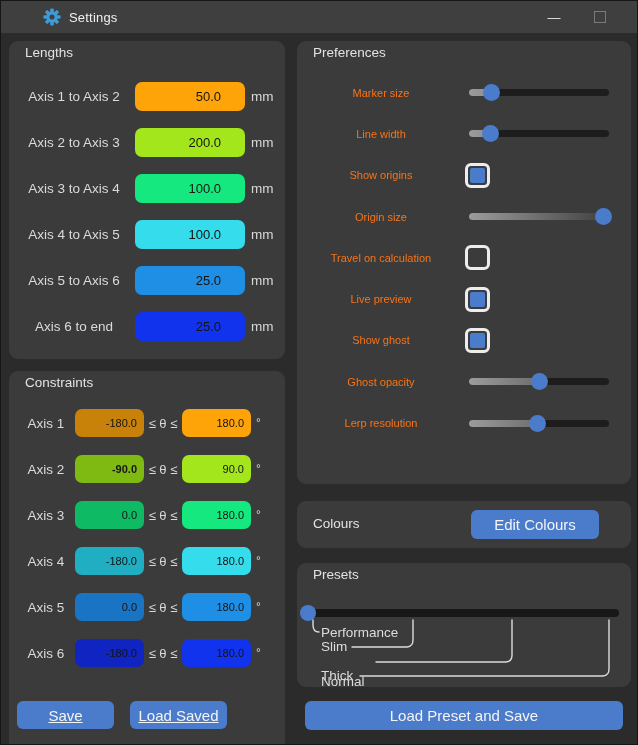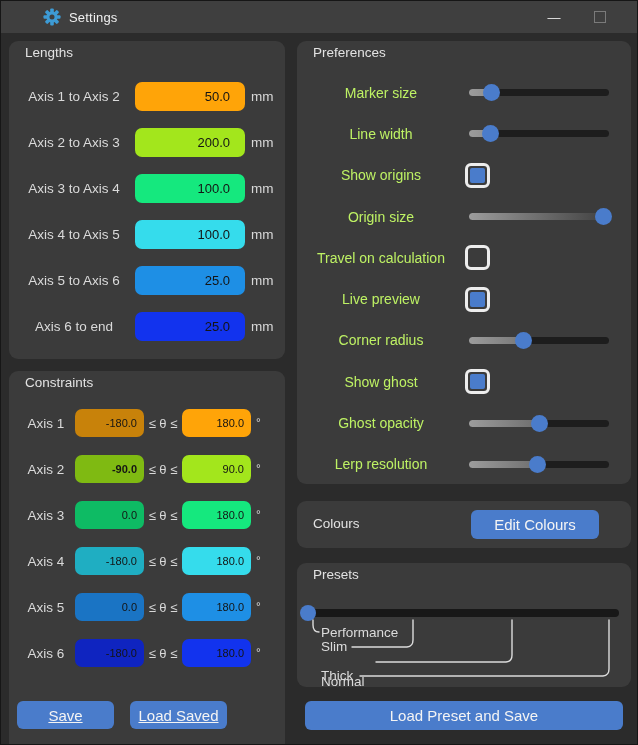--- a/index.html
+++ b/index.html
@@ -26,42 +26,42 @@
   #panel-lengths{left:8px;top:40px;width:276px;height:318px;}
   #panel-constraints{left:8px;top:370px;width:276px;height:406px;}
   #panel-preferences{left:296px;top:40px;width:334px;height:443px;}
   #panel-colours{left:296px;top:500px;width:334px;height:47px;}
   #panel-presets{left:296px;top:562px;width:334px;height:124px;}
   
   .len-rows{position:absolute;left:0;top:32px;right:0;}
   .len-row{height:46px;display:flex;align-items:center;}
   .len-label{width:122px;margin-left:4px;text-align:center;color:#dadada;font-size:13.5px;}
   .len-field{width:110px;height:29px;border-radius:7px;display:flex;align-items:center;
-    justify-content:flex-end;box-sizing:border-box;padding-right:15px;
+    justify-content:flex-end;box-sizing:border-box;padding-right:24px;
     color:#141414;font-size:13px;}
   .unit{margin-left:6px;color:#d8d8d8;font-size:13.5px;}
   
   .con-rows{position:absolute;left:0;top:29px;right:0;}
   .con-row{height:46px;display:flex;align-items:center;}
   .con-label{width:58px;margin-left:8px;text-align:center;color:#dadada;font-size:13.5px;}
   .con-field{width:69px;height:28px;border-radius:7px;display:flex;align-items:center;
     justify-content:flex-end;box-sizing:border-box;padding-right:7px;
     color:#141414;font-size:11px;}
   .relation{width:38px;text-align:center;color:#d8d8d8;font-size:13px;}
   .degree{margin-left:5px;color:#d8d8d8;font-size:12px;}
   
   .btn{background:#4a7ccb;border:none;border-radius:6px;color:#f4f4f4;
     font-family:"Liberation Sans",sans-serif;font-size:15px;cursor:default;}
   .left-actions{position:absolute;left:16px;top:700px;width:260px;display:flex;gap:16px;}
   .left-actions .btn{width:97px;height:28px;text-decoration:underline;}
   #load-preset-btn{position:absolute;left:304px;top:700px;width:318px;height:29px;}
   
   .pref-rows{position:absolute;left:0;top:31px;right:0;}
   .pref-row{height:41.3px;display:flex;align-items:center;}
-  .pref-label{width:152px;margin-left:8px;text-align:center;color:#bef264;font-size:14px;}
+  .pref-label{width:152px;margin-left:8px;text-align:center;color:#f97316;font-size:11px;}
   .pref-control{margin-left:12px;display:flex;align-items:center;}
   
   .slider{position:relative;width:140px;height:7px;border-radius:4px;background:#1d1d1d;}
   .slider-fill{position:absolute;left:0;top:0;height:7px;border-radius:4px;
     background:linear-gradient(90deg,#9c9c9c,#3f3f3f);background-size:140px 100%;background-repeat:no-repeat;}
   .slider-thumb{position:absolute;right:-8.5px;top:-5px;width:17px;height:17px;border-radius:50%;
     background:#4a7ccb;}
   
   .checkbox{width:19px;height:19px;border:3px solid #ededed;border-radius:6px;
     display:flex;align-items:center;justify-content:center;background:transparent;}
@@ -253,30 +253,20 @@
 
     <div class="pref-row">
       <div class="pref-label">Live preview</div>
       <div class="pref-control" style="margin-left:8px;">
         <div class="checkbox checked">
             <div class="inner"></div>
           </div>
       </div>
     </div>
 
-    <div class="pref-row">
-      <div class="pref-label">Corner radius</div>
-      <div class="pref-control">
-        <div class="slider">
-          <div class="slider-fill" style="width: 39%;">
-              <div class="slider-thumb"></div>
-            </div>
-        </div>
-      </div>
-    </div>
 
     <div class="pref-row">
       <div class="pref-label">Show ghost</div>
       <div class="pref-control" style="margin-left:8px;">
         <div class="checkbox checked">
             <div class="inner"></div>
           </div>
       </div>
     </div>
 

